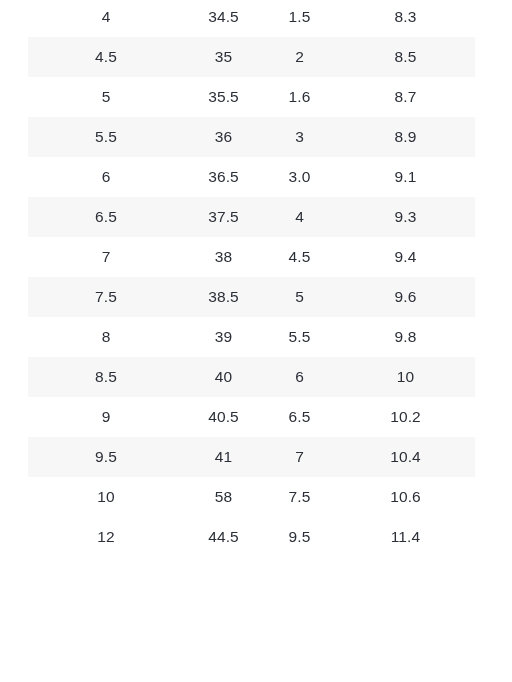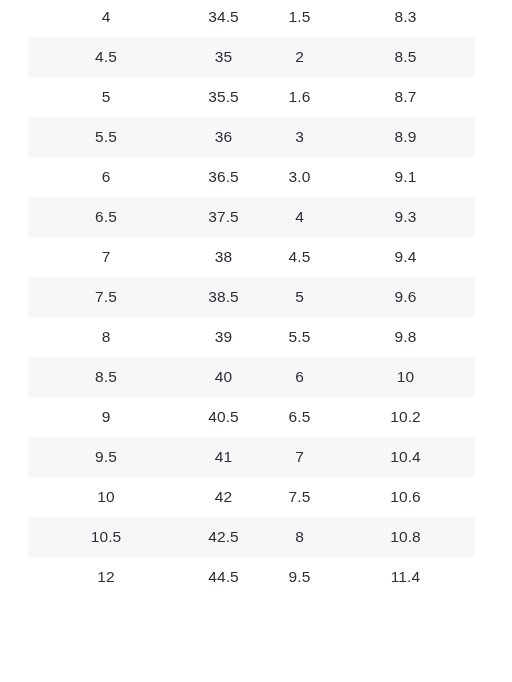--- a/index.html
+++ b/index.html
@@ -182,31 +182,23 @@
             <td class="pad"></td>
             <td>9.5</td>
             <td>41</td>
             <td>7</td>
             <td>10.4</td>
             <td class="pad"></td>
           </tr>
           <tr class="plain">
             <td class="pad"></td>
             <td>10</td>
-            <td>42</td>
+            <td>58</td>
             <td>7.5</td>
             <td>10.6</td>
-            <td class="pad"></td>
-          </tr>
-          <tr class="striped">
-            <td class="pad"></td>
-            <td>10.5</td>
-            <td>42.5</td>
-            <td>8</td>
-            <td>10.8</td>
             <td class="pad"></td>
           </tr>
           <tr class="plain">
             <td class="pad"></td>
             <td>12</td>
             <td>44.5</td>
             <td>9.5</td>
             <td>11.4</td>
             <td class="pad"></td>
           </tr>

